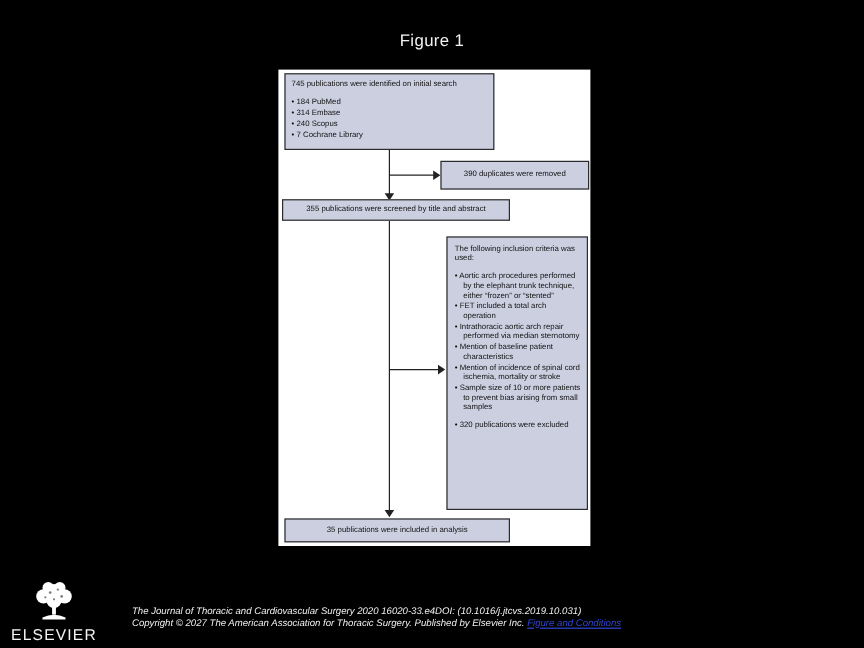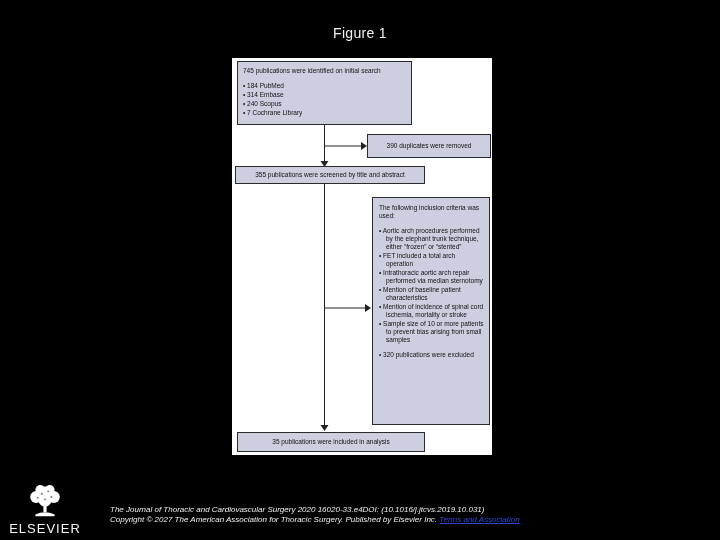--- a/index.html
+++ b/index.html
@@ -105,16 +105,16 @@
         <circle cx="31" cy="18" r="1.2"></circle>
         <circle cx="48" cy="17" r="1.4"></circle>
         <circle cx="40" cy="20" r="1.2"></circle>
       </g>
     </svg>
     <div class="logo-text">ELSEVIER</div>
   </div>
 
   <div class="citation">
     <span>The Journal of Thoracic and Cardiovascular Surgery 2020 16020-33.e4DOI: (10.1016/j.jtcvs.2019.10.031)</span><br>
-    <span>Copyright © 2027 The American Association for Thoracic Surgery. Published by Elsevier Inc. </span><a class="terms" href="#">Terms and Association</a>
+    <span>Copyright © 2027 The American Association for Thoracic Surgery. Published by Elsevier Inc. </span><a class="terms" href="#">Figure and Conditions</a>
   </div>
 
 </div>
 
 </body></html>

